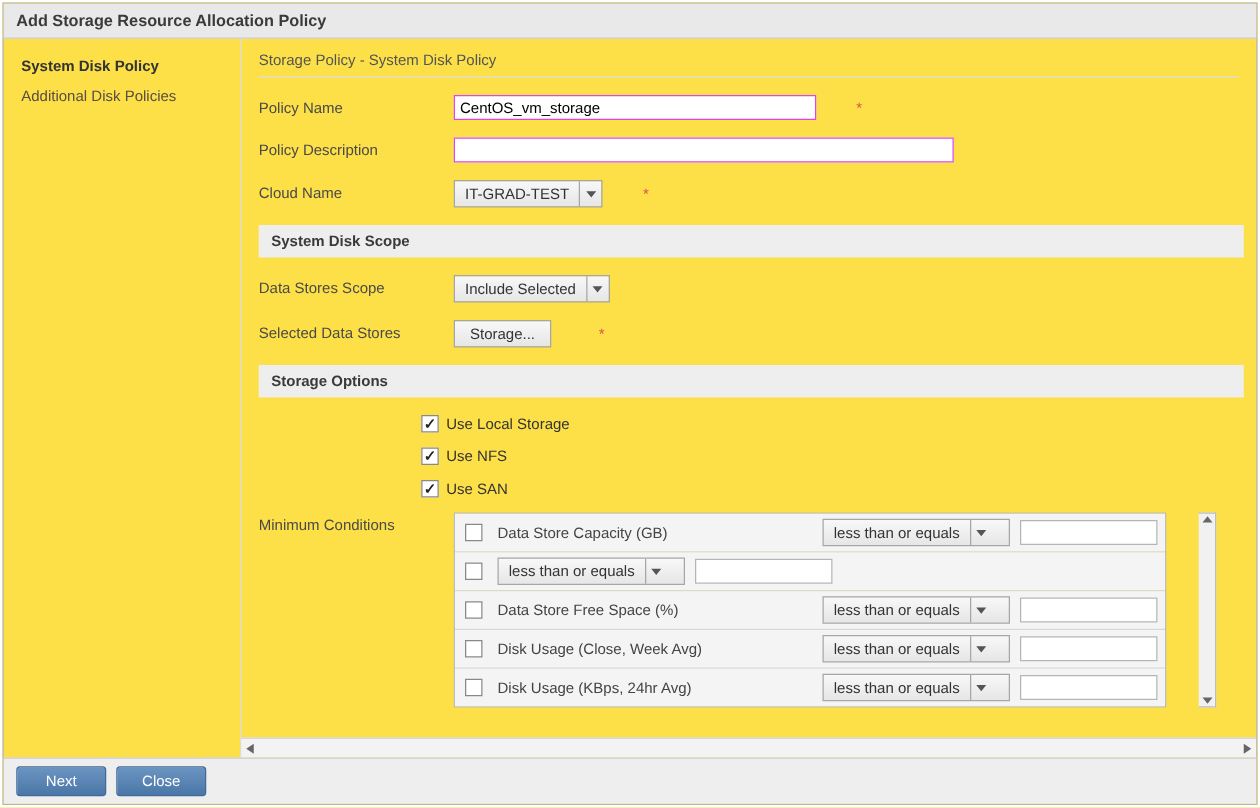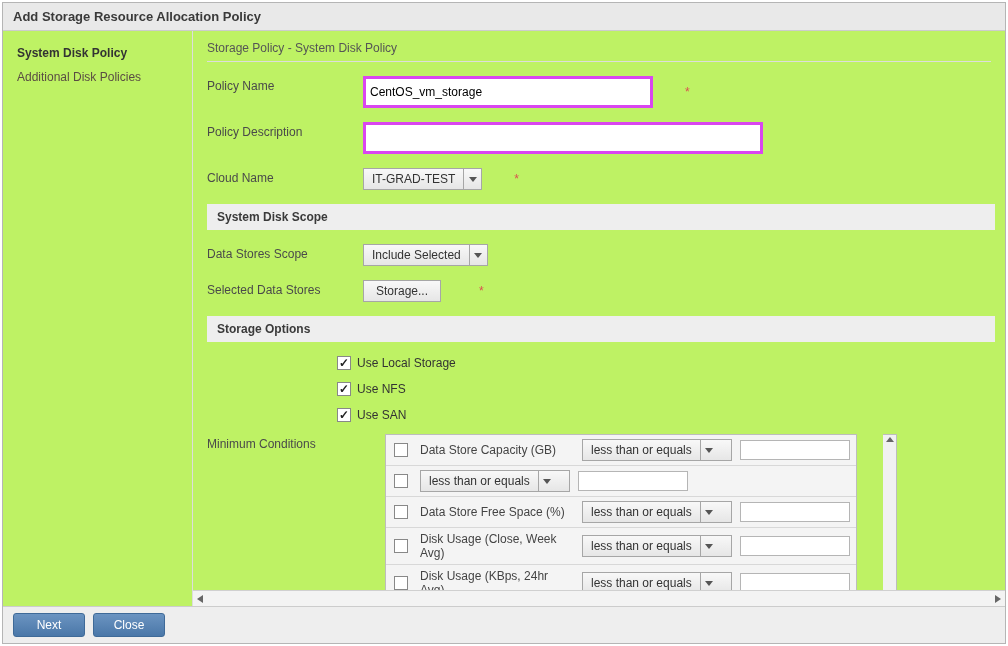--- a/index.html
+++ b/index.html
@@ -8,21 +8,21 @@
     font-family: Arial, Helvetica, sans-serif;
     font-size: 12px;
     background: #fff;
     color: #333;
   }
   .dialog {
     width: 1004px;
     height: 642px;
     margin: 2px;
     border: 1px solid #b5b5b5;
-    background: #bef264;
+    background: #fde047;
     display: flex;
     flex-direction: column;
   }
   .dialog-header {
     background: #e9e9e9;
     padding: 6px 10px;
     font-weight: bold;
     font-size: 13px;
     color: #3a3a3a;
     border-bottom: 1px solid #ccc;
@@ -81,22 +81,22 @@
   }
   .form-label {
     width: 130px;
     color: #4a4a4a;
     padding-right: 6px;
     align-self: flex-start;
     padding-top: 3px;
   }
   .text-input {
     width: 290px;
-    height: 32px;
-    border: 3px solid #d946ef;
+    height: 20px;
+    border: 1px solid #d946ef;
     padding: 2px 4px;
     font-size: 12px;
   }
   .text-input.wide { width: 400px; }
   .req { color: #d9534f; margin-left: 6px; }
 
   .select-wrap {
     display: inline-flex;
     border: 1px solid #a6a6a6;
     background: linear-gradient(#f8f8f8, #e6e6e6);
@@ -164,22 +164,21 @@
     color: #222;
     font-weight: bold;
   }
 
   .conditions-wrap {
     display: flex;
     align-items: flex-start;
   }
   .conditions-table {
     border: 1px solid #bdbdbd;
-    width: 472px;
-    margin-left: 22px;
+    width: 570px;
   }
   .cond-row {
     display: flex;
     align-items: center;
     border-bottom: 1px solid #d8d8d8;
     background: #f4f4f4;
     padding: 4px 6px;
     gap: 8px;
   }
   .cond-row:last-child { border-bottom: none; }

